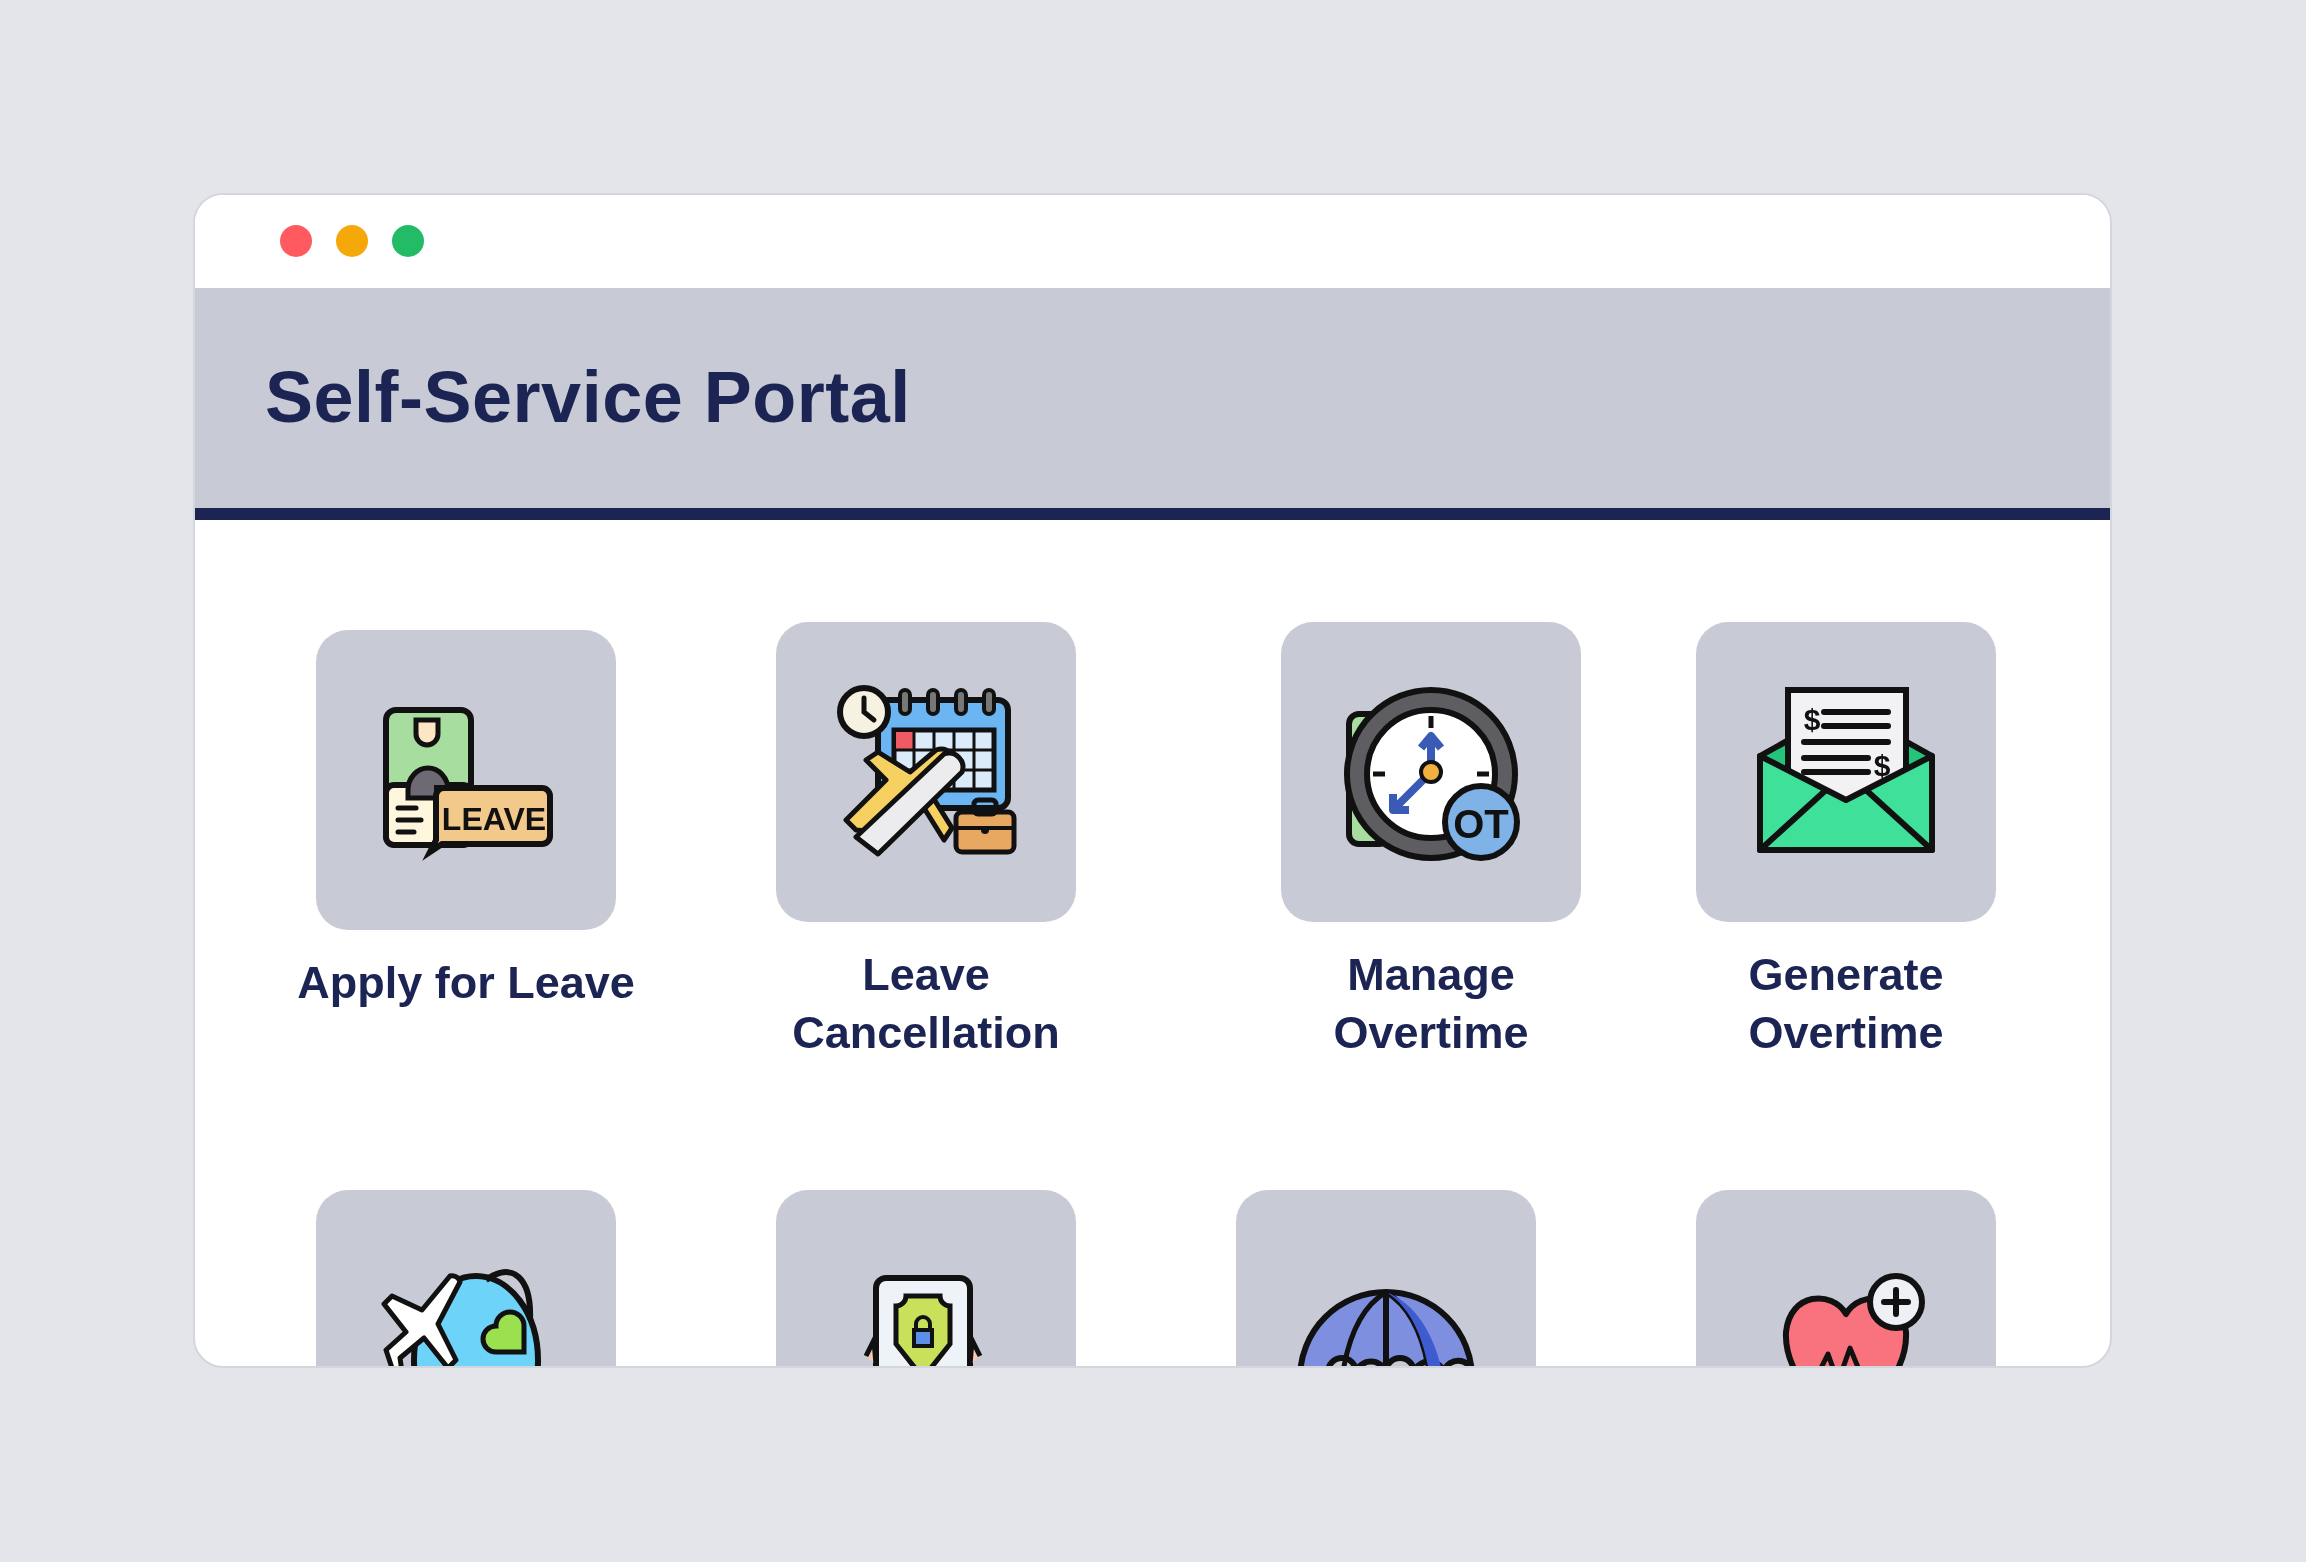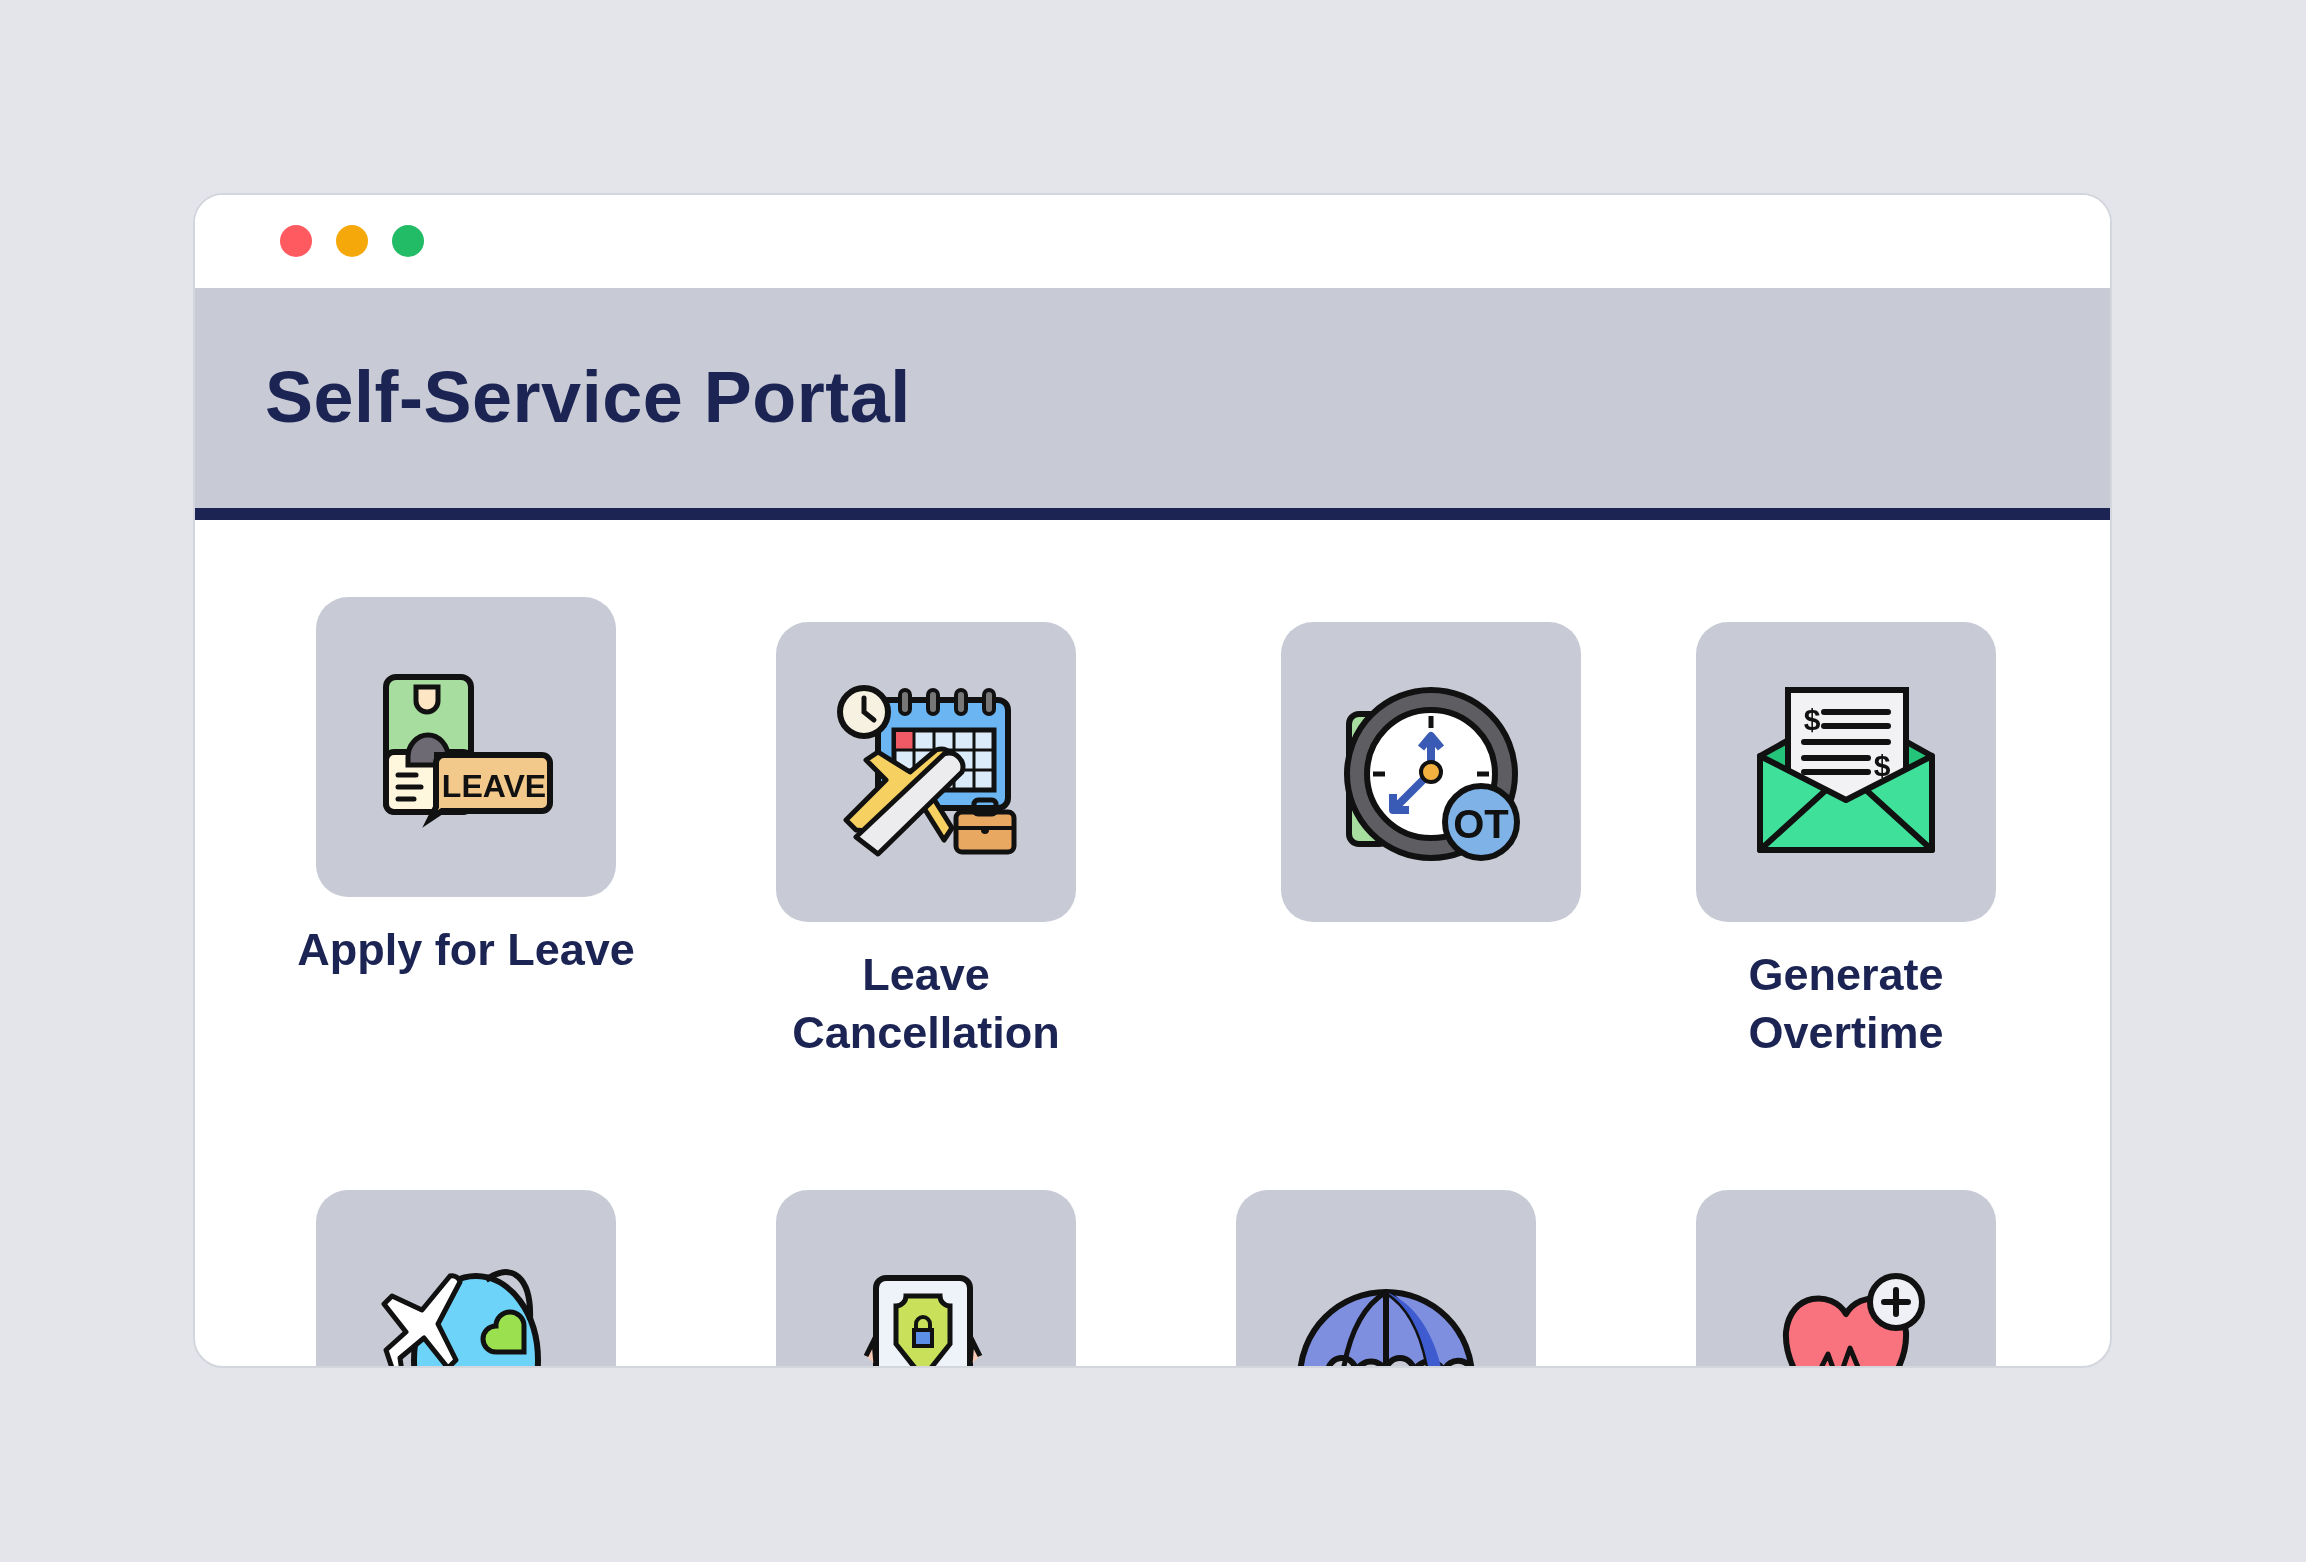--- a/index.html
+++ b/index.html
@@ -41,21 +41,21 @@
   <div class="titlebar">
     <span class="dot" style="left:85px;background:#FF5A5F"></span>
     <span class="dot" style="left:141px;background:#F5A80A"></span>
     <span class="dot" style="left:197px;background:#22BB66"></span>
   </div>
 
   <div class="header">
     <h1 class="page-title">Self-Service Portal</h1>
   </div>
 
-  <div class="tile" style="left:121px;top:402px">
+  <div class="tile" style="left:121px;top:435px">
     <div class="tile-card">
       <svg viewBox="0 0 200 200">
         <rect x="20" y="30" width="85" height="135" rx="10" fill="#A8DDA0" stroke="#111" stroke-width="6"></rect>
         <rect x="20" y="105" width="85" height="60" rx="8" fill="#FFF6DE" stroke="#111" stroke-width="6"></rect>
         <path d="M50 40 h22 v14 a11 11 0 0 1 -22 0z" fill="#FCE6C4" stroke="#111" stroke-width="5"></path>
         <path d="M42 110 a20 22 0 0 1 40 0 v8 h-40z" fill="#6E6A74" stroke="#111" stroke-width="5"></path>
         <line x1="32" y1="128" x2="50" y2="128" stroke="#111" stroke-width="5" stroke-linecap="round"></line>
         <line x1="32" y1="140" x2="55" y2="140" stroke="#111" stroke-width="5" stroke-linecap="round"></line>
         <line x1="32" y1="152" x2="48" y2="152" stroke="#111" stroke-width="5" stroke-linecap="round"></line>
         <path d="M68 108 h108 a8 8 0 0 1 8 8 v40 a8 8 0 0 1 -8 8 h-100 l-12 8 l6 -12 v-44 a8 8 0 0 1 8 -8z" fill="#F2C98B" stroke="#111" stroke-width="6"></path>
@@ -109,20 +109,21 @@
             <line x1="42" y1="102" x2="54" y2="102"></line>
           <line x1="146" y1="102" x2="158" y2="102"></line>
         </g>
         <path d="M100 100 V66 M90 76 L100 64 L110 76" fill="none" stroke="#3A5BB5" stroke-width="8" stroke-linejoin="round"></path>
         <path d="M100 100 L62 138 M62 122 V138 H78" fill="none" stroke="#3A5BB5" stroke-width="8" stroke-linejoin="round"></path>
         <circle cx="100" cy="100" r="10" fill="#F2B040" stroke="#111" stroke-width="4"></circle>
         <circle cx="150" cy="150" r="36" fill="#7FB3E8" stroke="#111" stroke-width="6"></circle>
         <text x="150" y="166" text-anchor="middle" font-size="40" font-weight="bold" fill="#111" font-family="Liberation Sans, sans-serif">OT</text>
       </svg>
     </div>
+    <div class="tile-label">Manage Overtime</div>
   </div>
 
   <div class="tile" style="left:1501px;top:427px">
     <div class="tile-card">
       <svg viewBox="0 0 200 200">
         <path d="M14 84 L100 36 L186 84 V178 H14z" fill="#24C47A" stroke="#111" stroke-width="6" stroke-linejoin="round"></path>
         <rect x="42" y="18" width="118" height="110" fill="#F2F2F4" stroke="#111" stroke-width="6"></rect>
         <path d="M14 84 L100 128 L186 84 V178 H14z" fill="#3FE19A" stroke="#111" stroke-width="6" stroke-linejoin="round"></path>
         <path d="M14 178 L80 118 M186 178 L120 118" stroke="#111" stroke-width="6"></path>
         <g stroke="#111" stroke-width="6" stroke-linecap="round">

